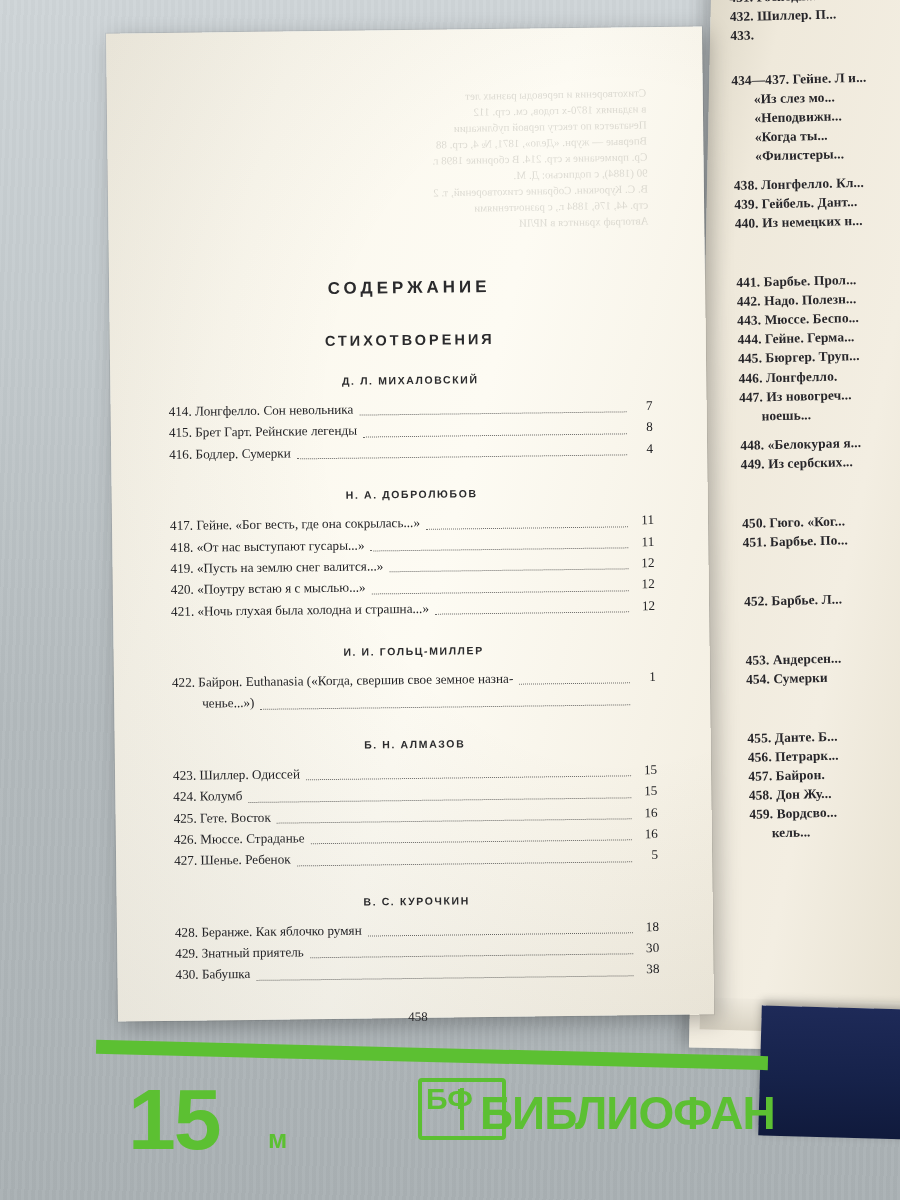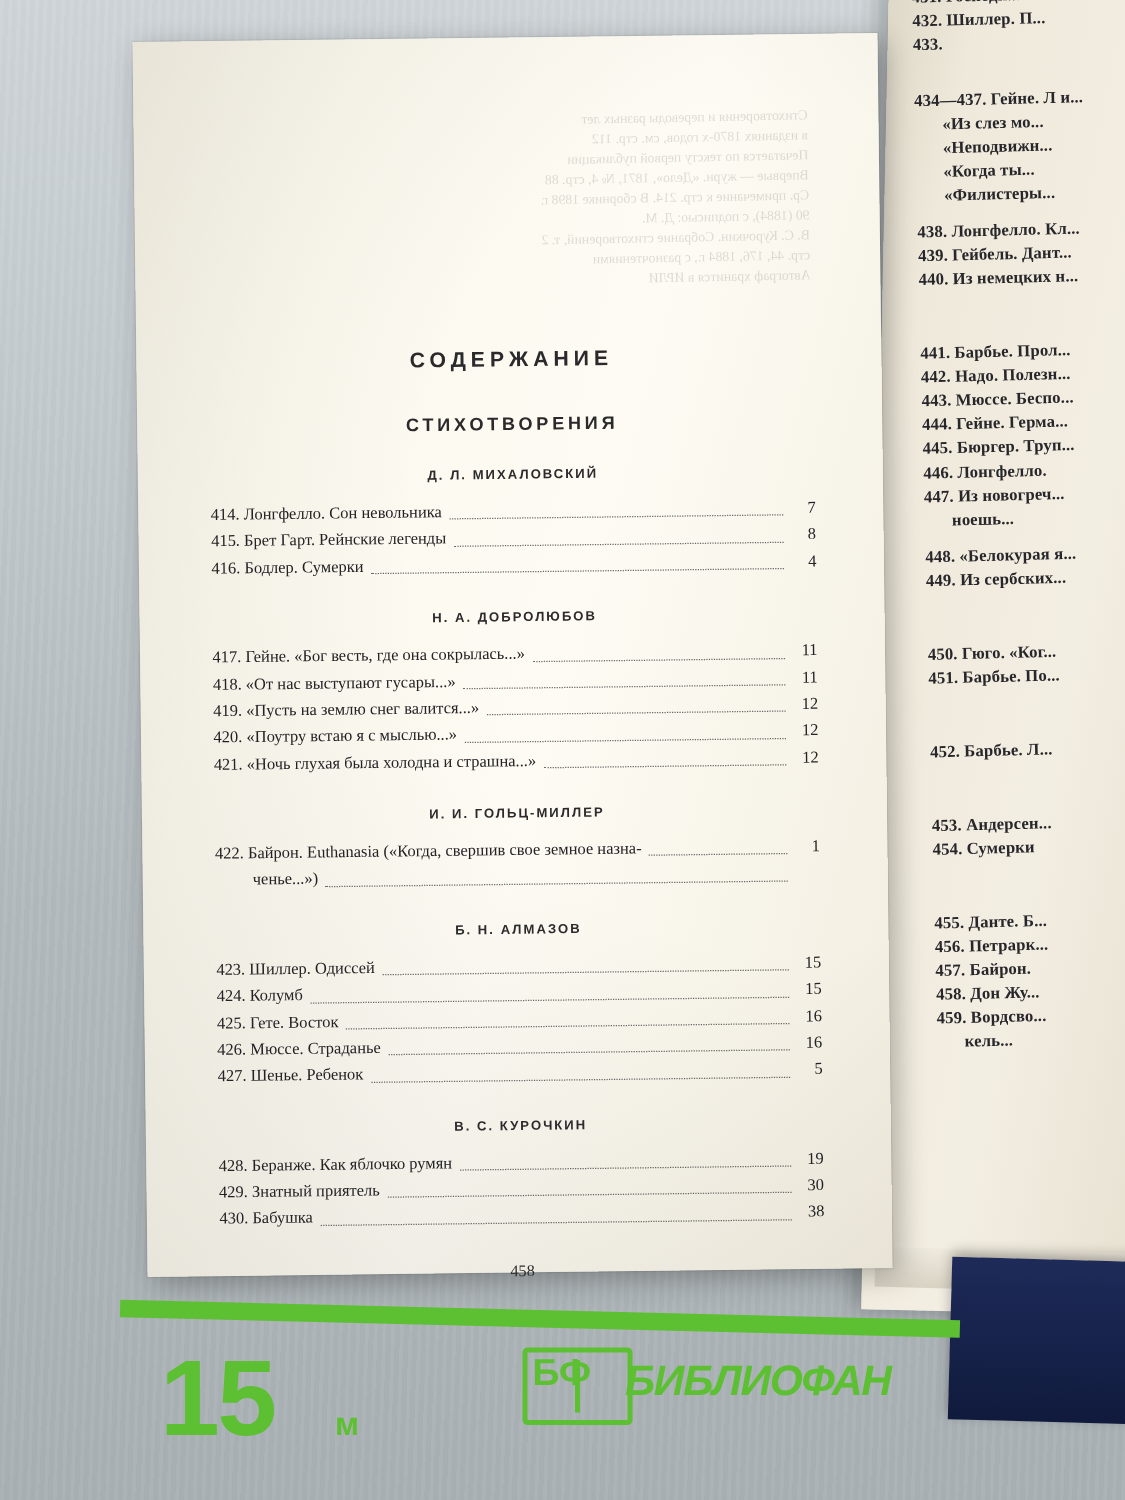--- a/index.html
+++ b/index.html
@@ -249,28 +249,27 @@
     left: 8px;
     top: 6px;
     font-size: 30px;
     font-weight: bold;
     color: #5cc032;
     font-family: "Liberation Sans", sans-serif;
     line-height: 1;
   }
   .wm-word {
     position: absolute;
-    left: 500px;
+    left: 480px;
     top: 66px;
-    font-size: 34px;
+    font-size: 46px;
     font-weight: bold;
     color: #5cc032;
     font-family: "Liberation Sans", sans-serif;
     letter-spacing: -1px;
-    font-style: italic;
   }
 </style>
 </head>
 <body>
 
 <div id="stage">
 
   <div class="surface"></div>
 
   <div class="right-page">
@@ -414,21 +413,21 @@
           </div>
           <div class="entry">
             <span class="txt">427. Шенье. Ребенок</span>
             <span class="dots"></span>
             <span class="pg">5</span>
           </div>
           <div class="author">В. С. КУРОЧКИН</div>
           <div class="entry">
             <span class="txt">428. Беранже. Как яблочко румян</span>
             <span class="dots"></span>
-            <span class="pg">19</span>
+            <span class="pg">18</span>
           </div>
           <div class="entry">
             <span class="txt">429. Знатный приятель</span>
             <span class="dots"></span>
             <span class="pg">30</span>
           </div>
           <div class="entry">
             <span class="txt">430. Бабушка</span>
             <span class="dots"></span>
             <span class="pg">38</span>

